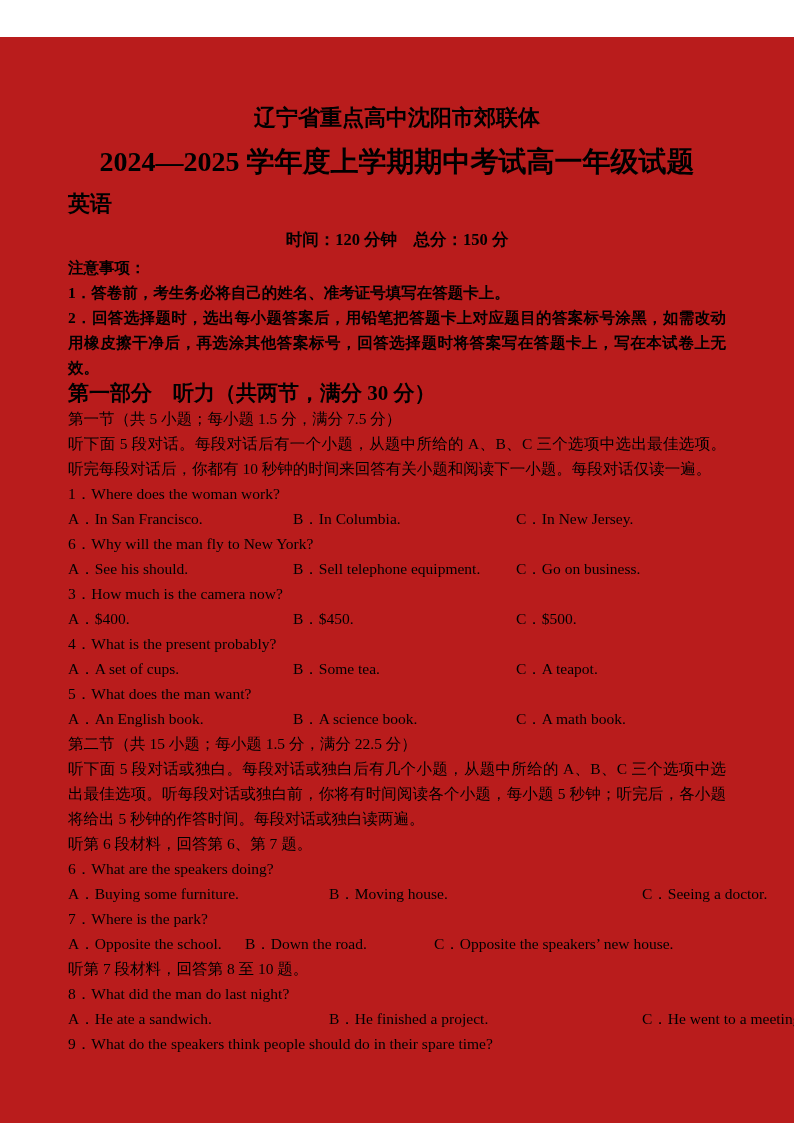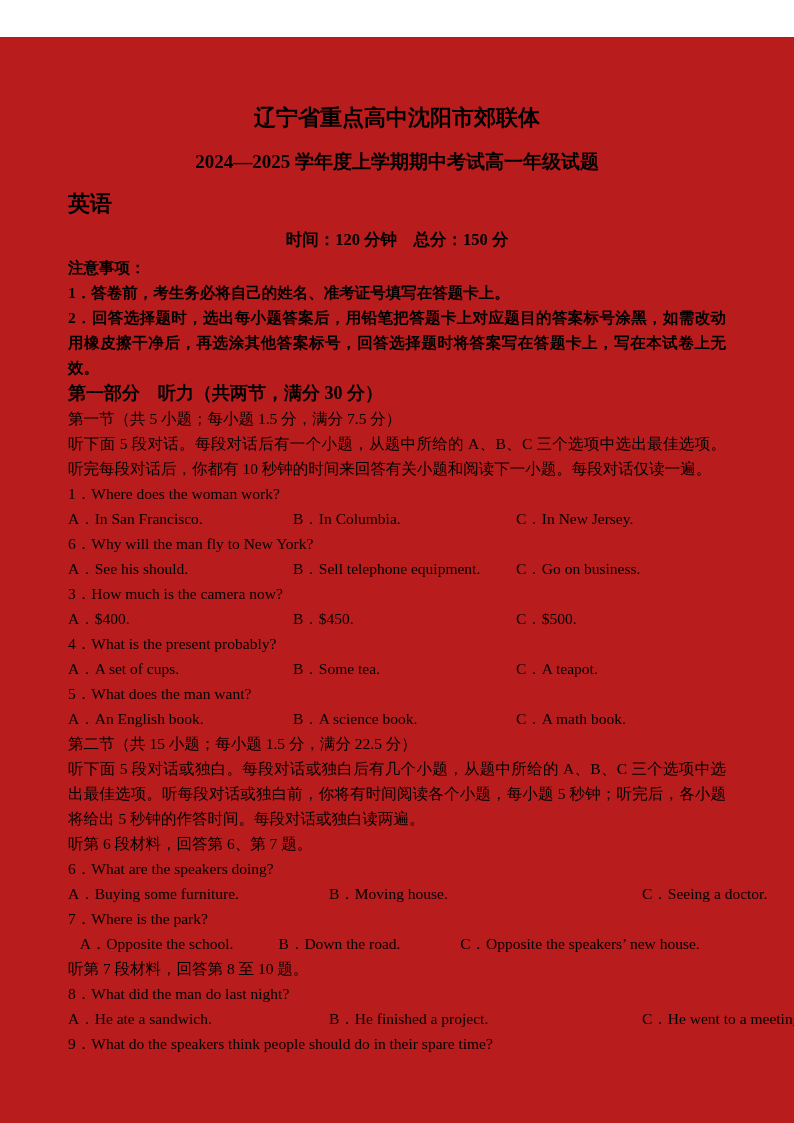--- a/index.html
+++ b/index.html
@@ -25,21 +25,21 @@
   }
   .t1 {
     margin: 0 0 14px 0;
     font-size: 22px;
     font-weight: bold;
     line-height: 30px;
     text-align: center;
   }
   .t2 {
     margin: 0 0 12px 0;
-    font-size: 19px;
+    font-size: 28px;
     font-weight: bold;
     line-height: 30px;
     text-align: center;
   }
   .subject {
     margin: 0 0 10px 0;
     font-size: 22px;
     font-weight: bold;
     line-height: 30px;
     text-align: left;
@@ -54,31 +54,31 @@
   .line {
     line-height: 25px;
     min-height: 25px;
   }
   .para {
     line-height: 25px;
     text-align: justify;
   }
   .b { font-weight: bold; }
   .part-heading {
-    font-size: 18px;
+    font-size: 21px;
     font-weight: bold;
     line-height: 26px;
   }
   .opts {
     display: grid;
     grid-template-columns: 225px 223px 1fr;
     line-height: 25px;
   }
   .opts.wide-c { grid-template-columns: 225px 277px 1fr; gap: 36px; }
-  .opts.q7 { grid-template-columns: 177px 189px 1fr; text-align: center; }
+  .opts.q7 { grid-template-columns: 177px 189px 1fr; }
   .opt { white-space: nowrap; }
 </style>
 </head>
 <body>
 
 <div class="page">
 
   <h1 class="t1">辽宁省重点高中沈阳市郊联体</h1>
   <h2 class="t2">2024—2025 学年度上学期期中考试高一年级试题</h2>
   <h3 class="subject">英语</h3>

